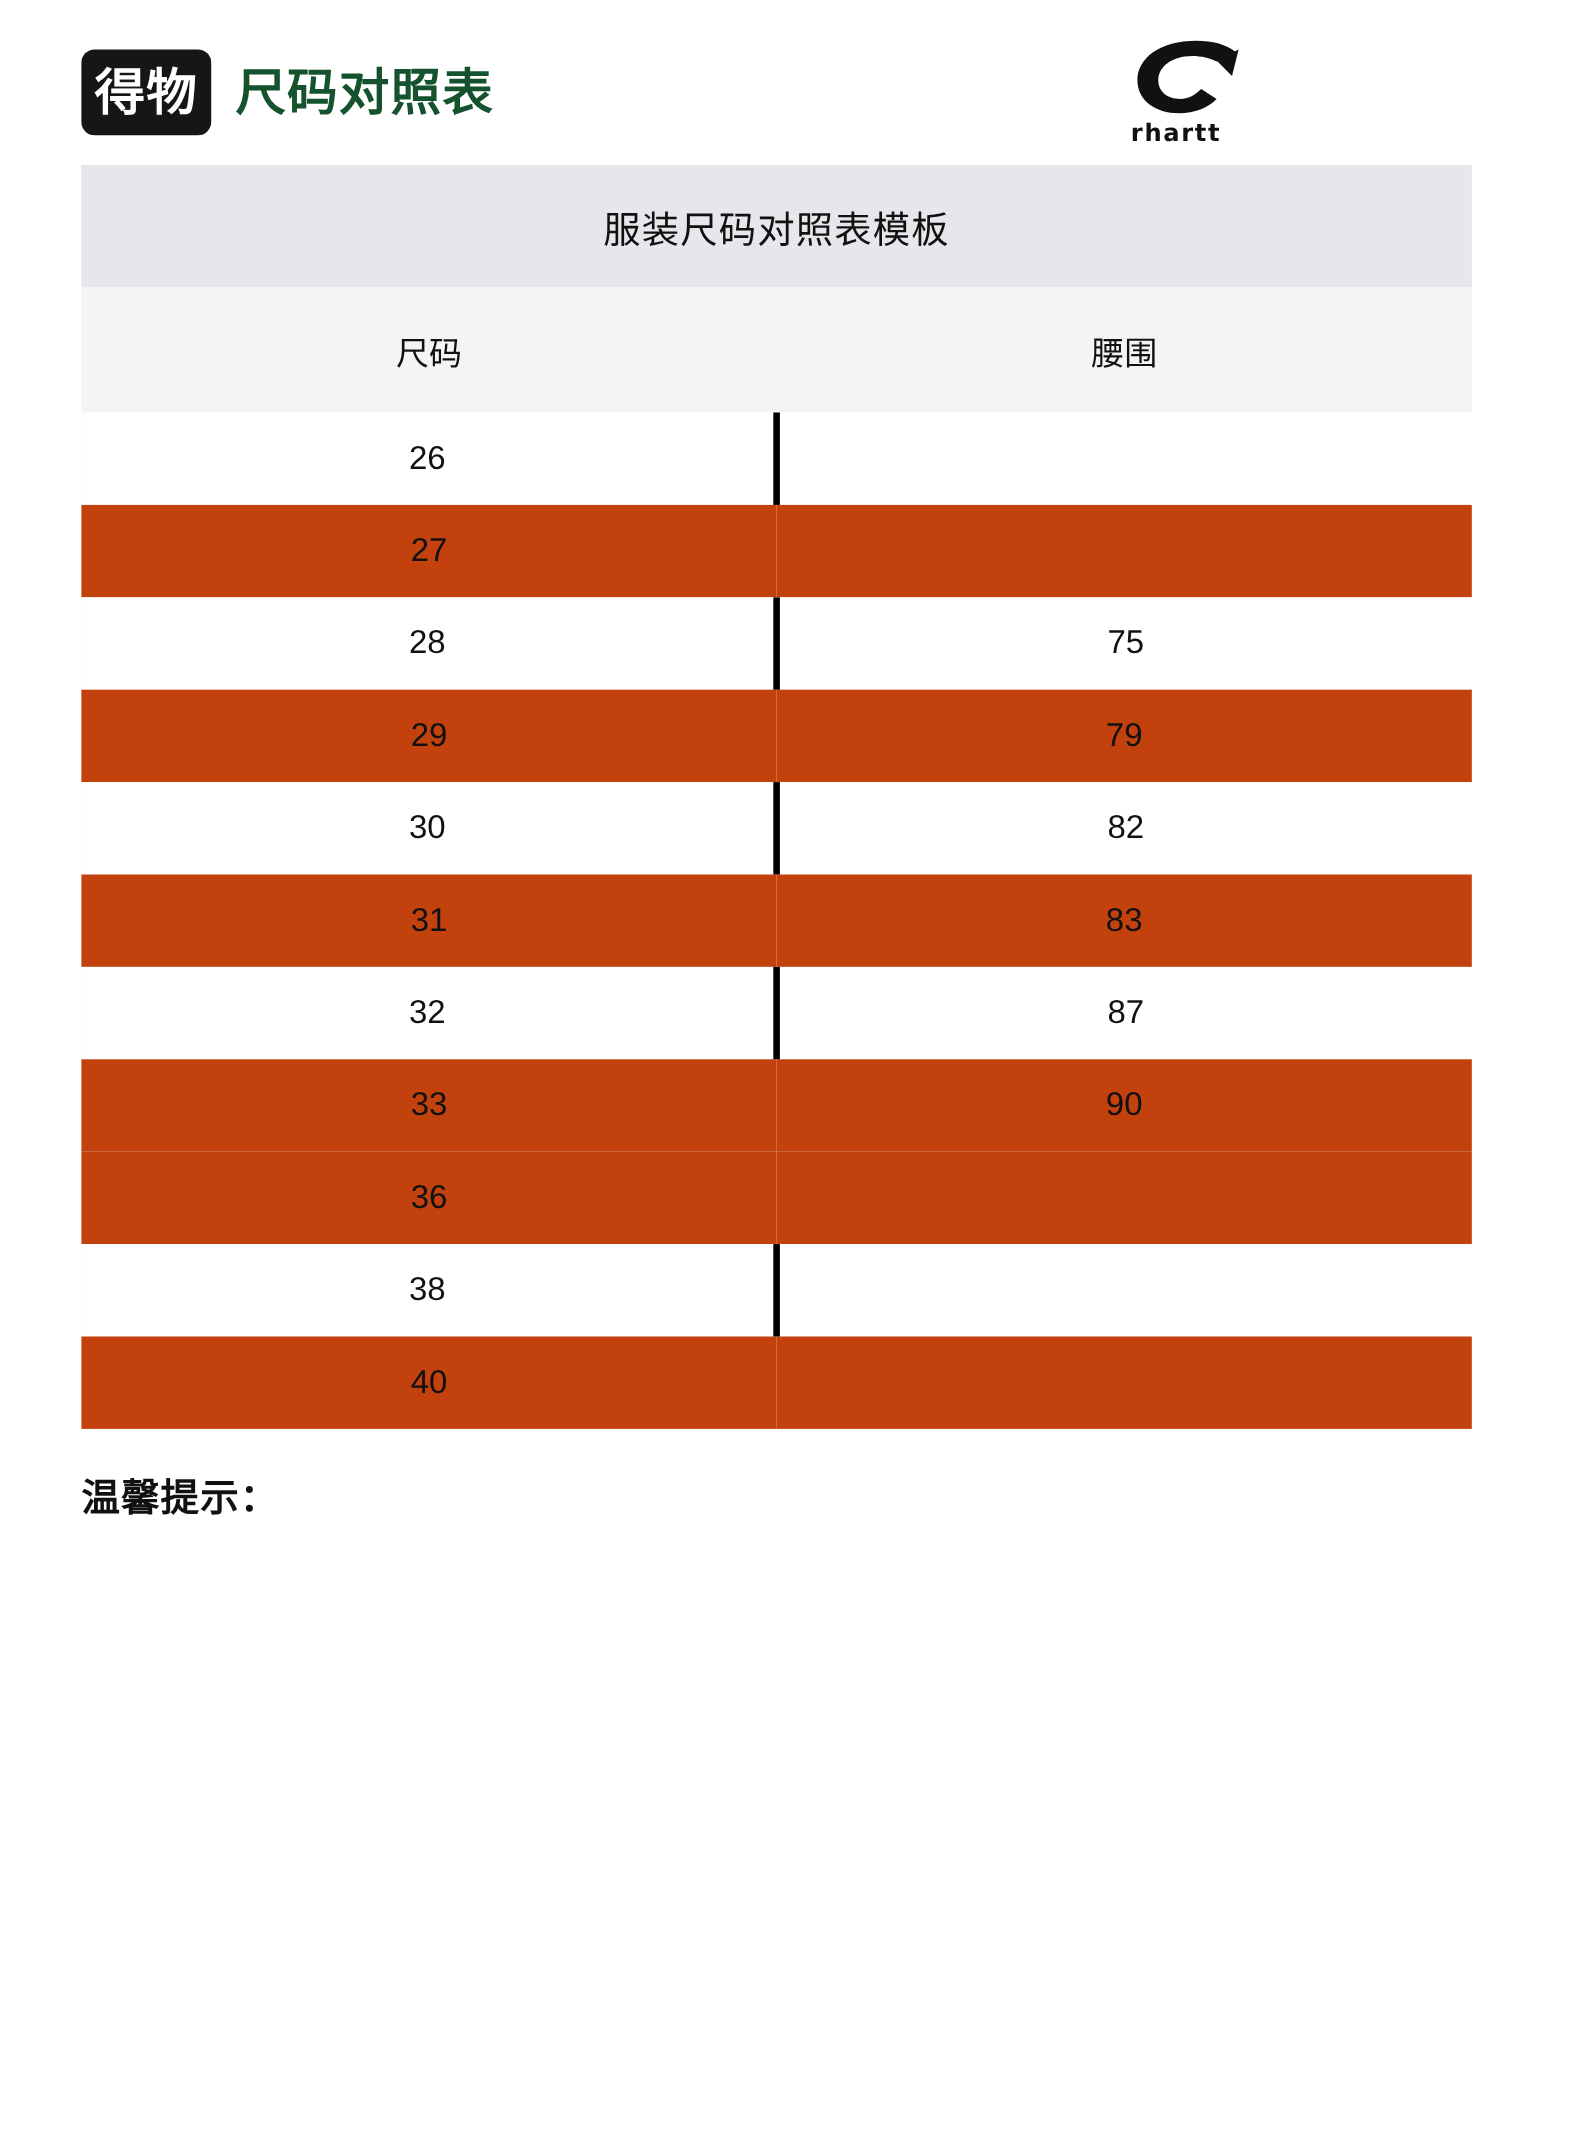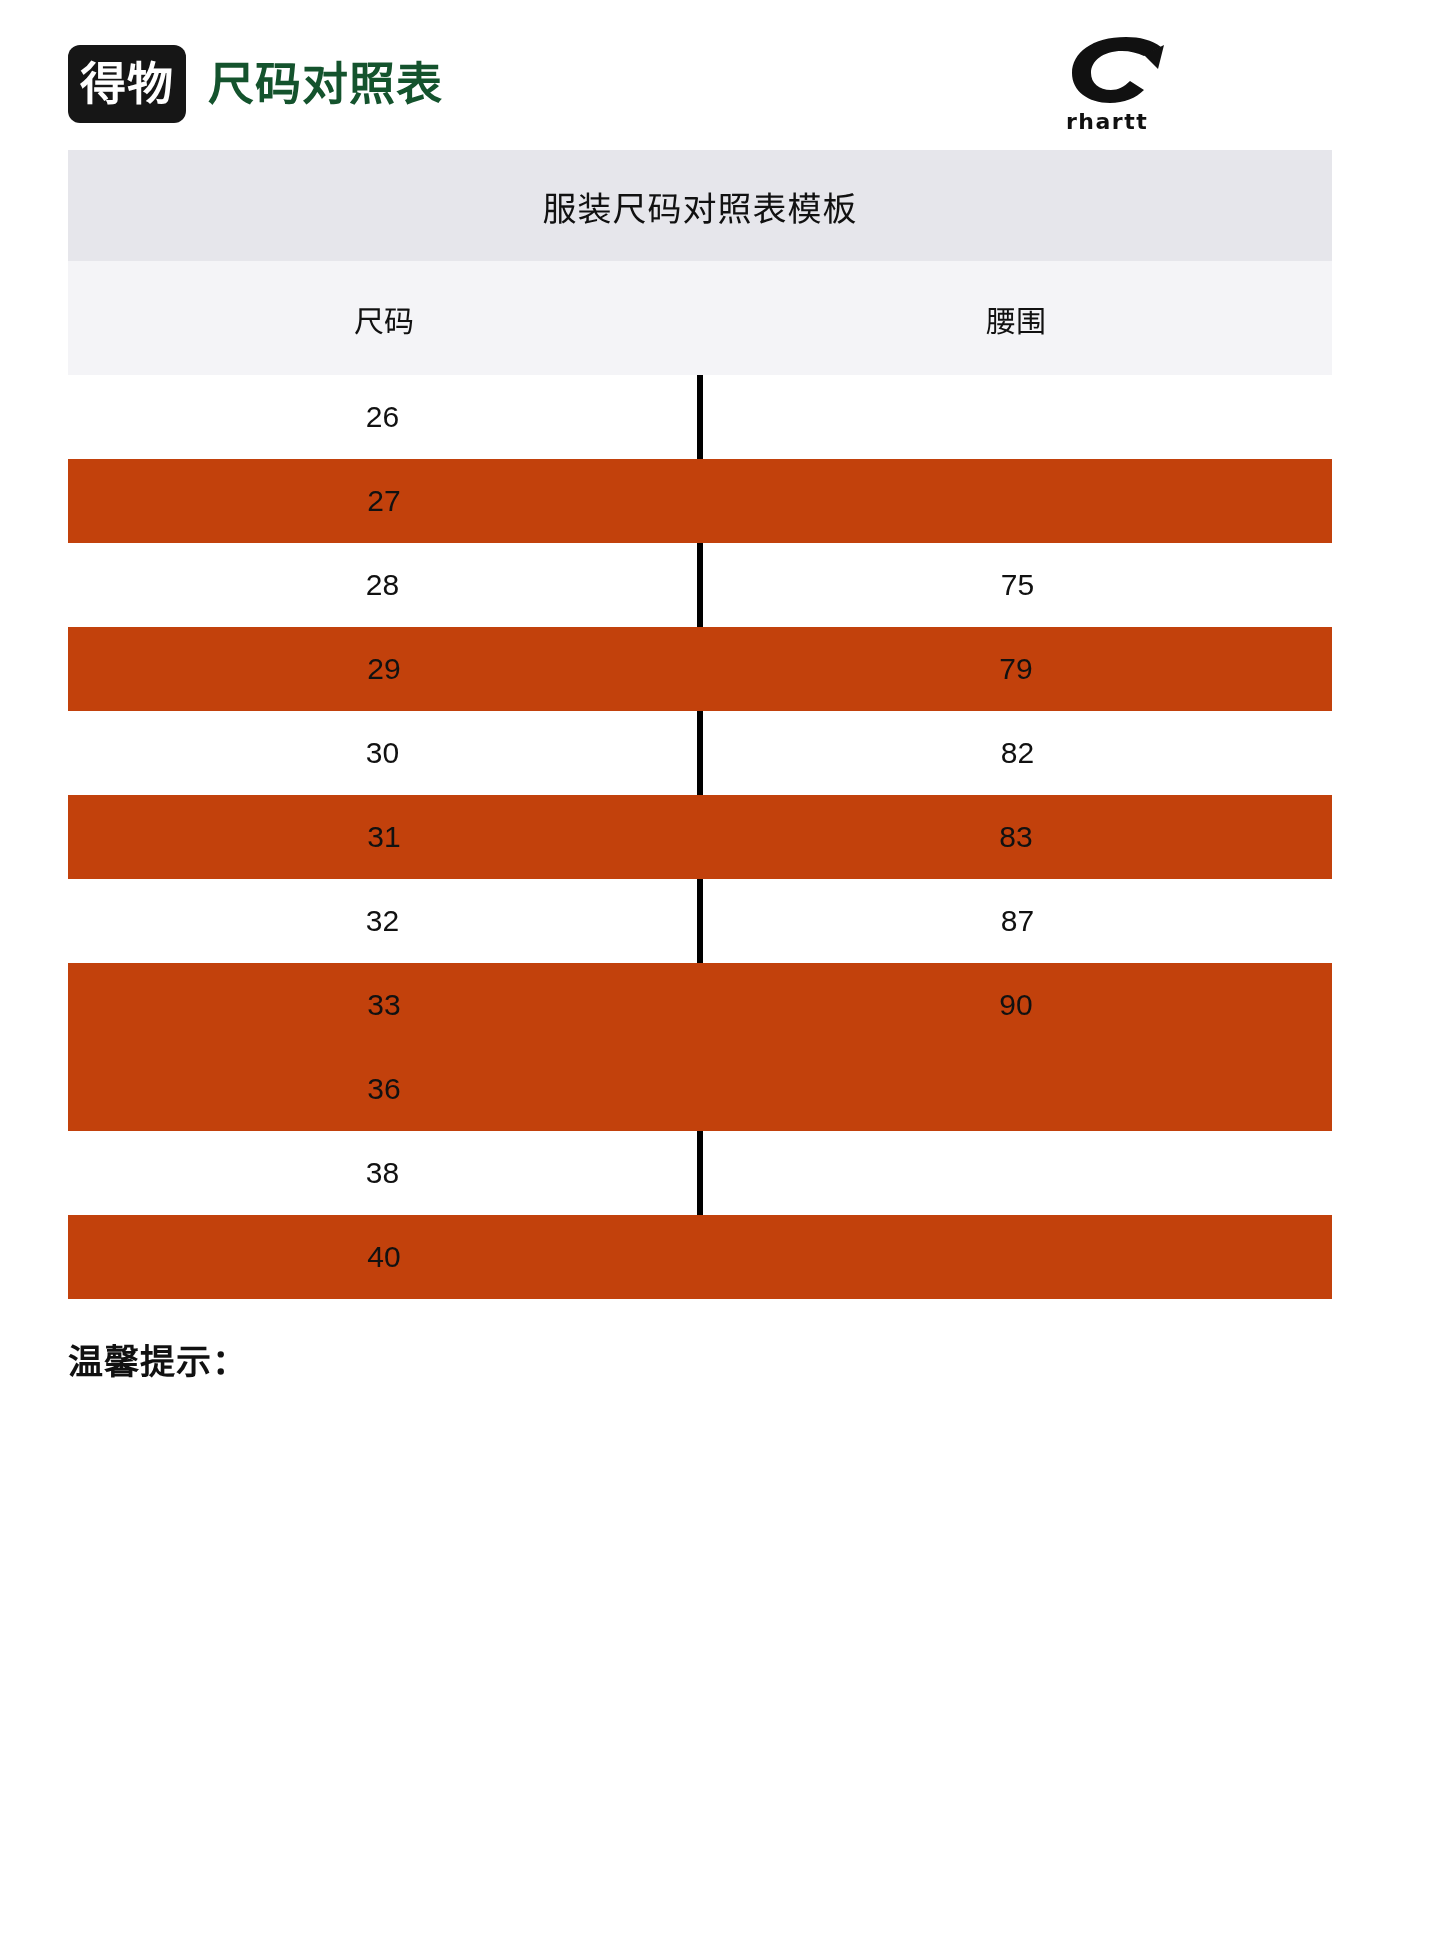--- a/index.html
+++ b/index.html
@@ -12,22 +12,21 @@
     height: 1947px;
     font-family: "Liberation Sans", "DejaVu Sans", sans-serif;
     color: #121212;
     -webkit-font-smoothing: antialiased;
   }
   .page {
     position: relative;
     width: 1232px;
     height: 1947px;
     box-sizing: border-box;
-    padding: 0 52px;
-    margin-left: 16px;
+    padding: 0 74px;
   }
 
   
   .header {
     display: flex;
     align-items: center;
     justify-content: space-between;
     height: 150px;
     padding-top: 18px;
     box-sizing: border-box;

